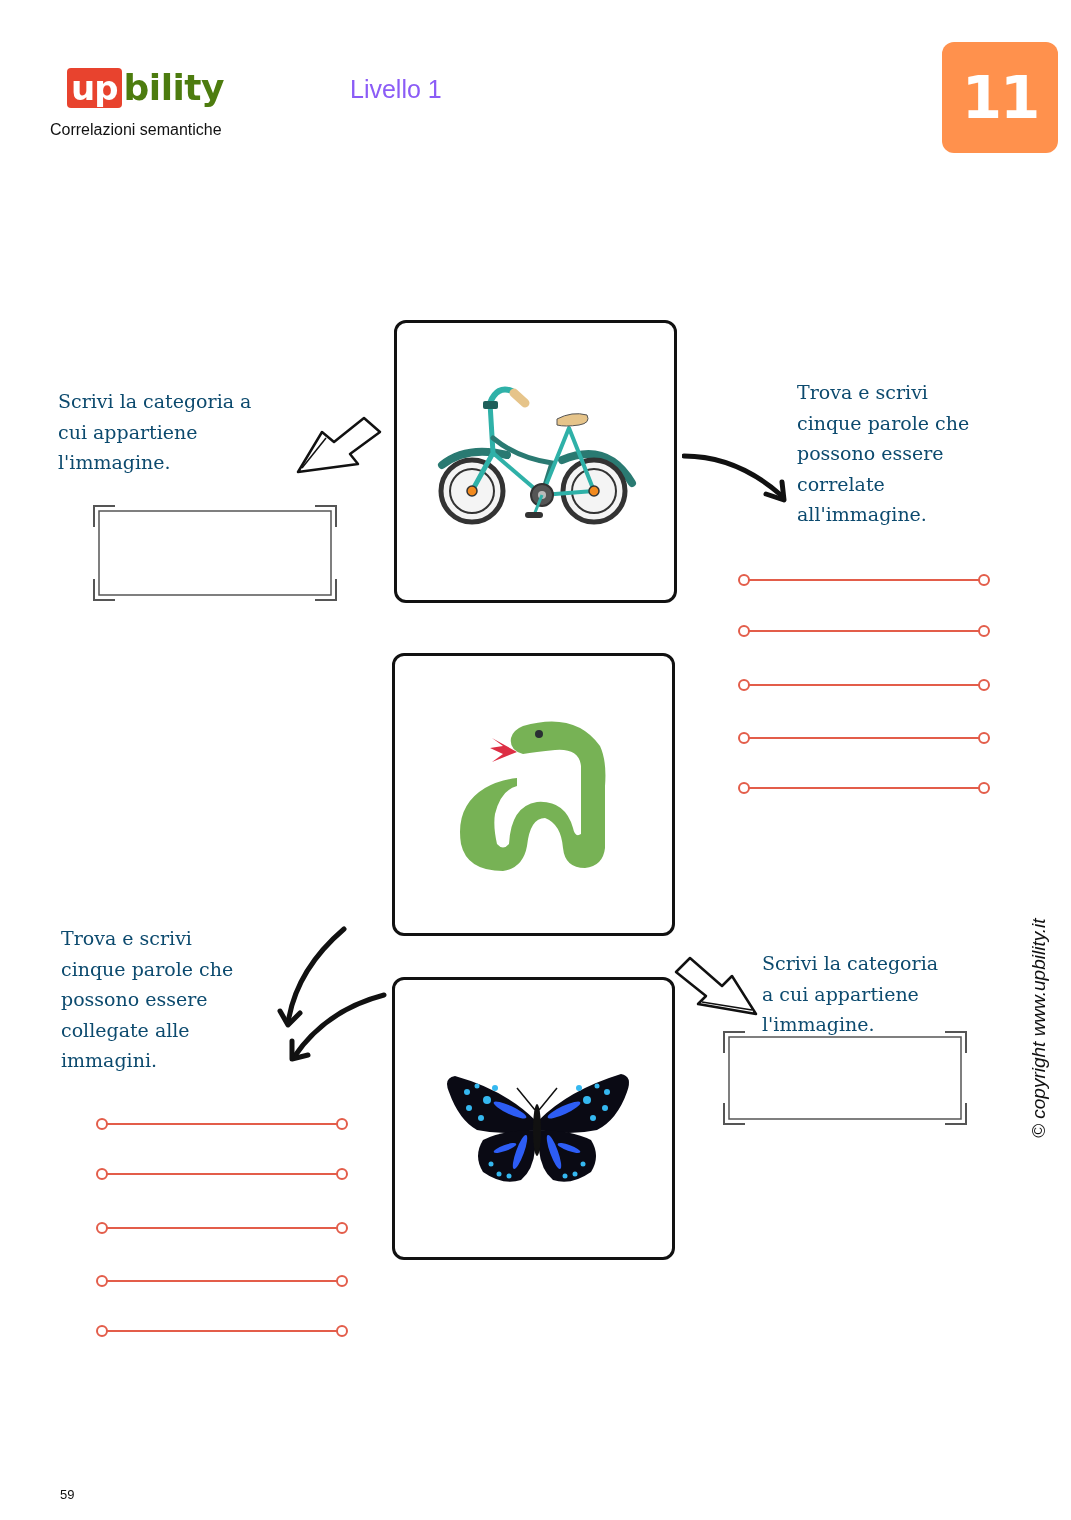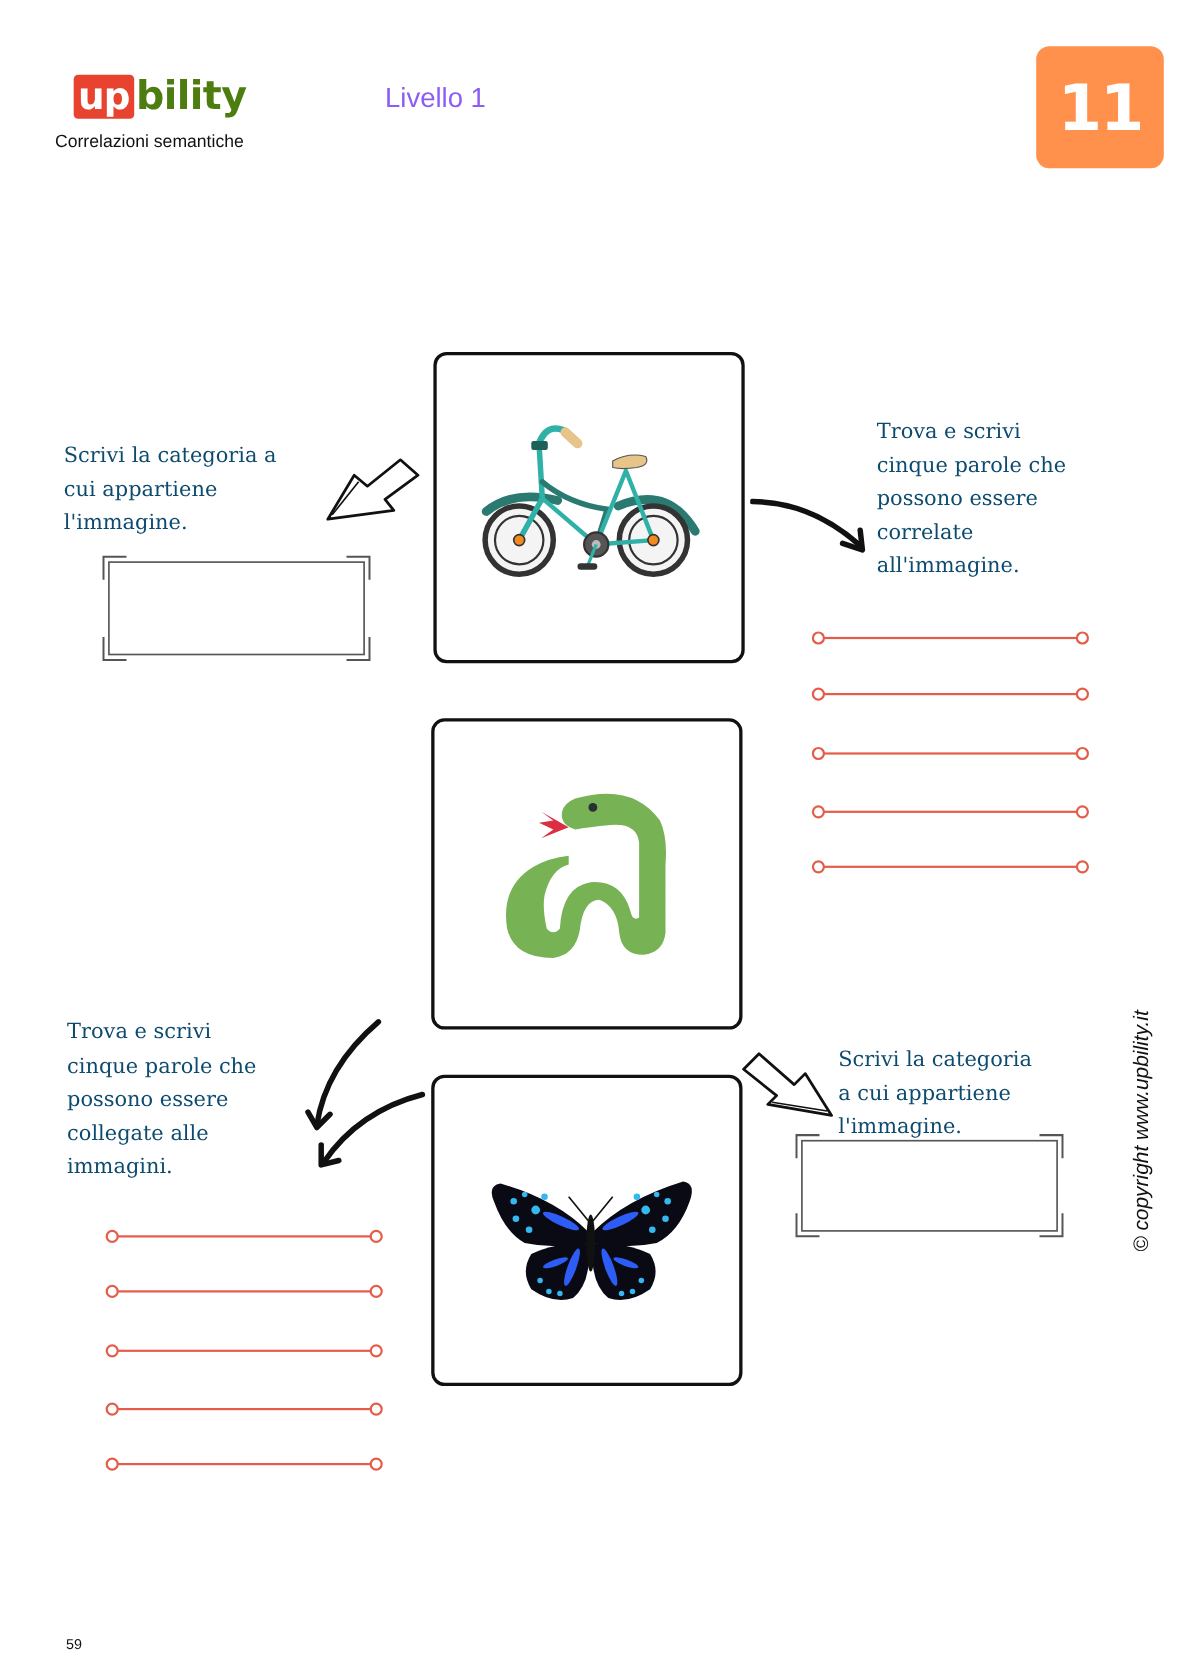--- a/index.html
+++ b/index.html
@@ -39,21 +39,21 @@
 <body>
 
 <div class="abs logo">
   <span class="logo-up">up</span>
   <span class="logo-rest">bility</span>
 </div>
 <div class="abs subtitle">Correlazioni semantiche</div>
 <div class="abs level">Livello 1</div>
 <div class="abs badge">11</div>
 
-<div class="abs instr" style="left:58px; top:399px;">Scrivi la categoria a
+<div class="abs instr" style="left:58px; top:386px;">Scrivi la categoria a
 cui appartiene
 l'immagine.</div>
 <svg class="abs" style="left:292px; top:412px;" width="92" height="66" viewBox="0 0 92 66">
   <path d="M6 60 L30 20 L42 30 L72 6 L88 20 L58 42 L66 52 Z" fill="none" stroke="#111" stroke-width="2.5" stroke-linejoin="round"></path>
   <path d="M10 56 L34 26" stroke="#111" stroke-width="1.5" fill="none"></path>
 </svg>
 <div class="abs answer-box" style="left:93px; top:505px; width:244px; height:96px;">
   <svg width="244" height="96" viewBox="0 0 244 96">
     <rect x="6" y="6" width="232" height="84" fill="none" stroke="#555" stroke-width="1.5"></rect>
     <path d="M1 22 V1 H22 M222 1 H243 V22 M1 74 V95 H22 M222 95 H243 V74" fill="none" stroke="#555" stroke-width="2"></path>

